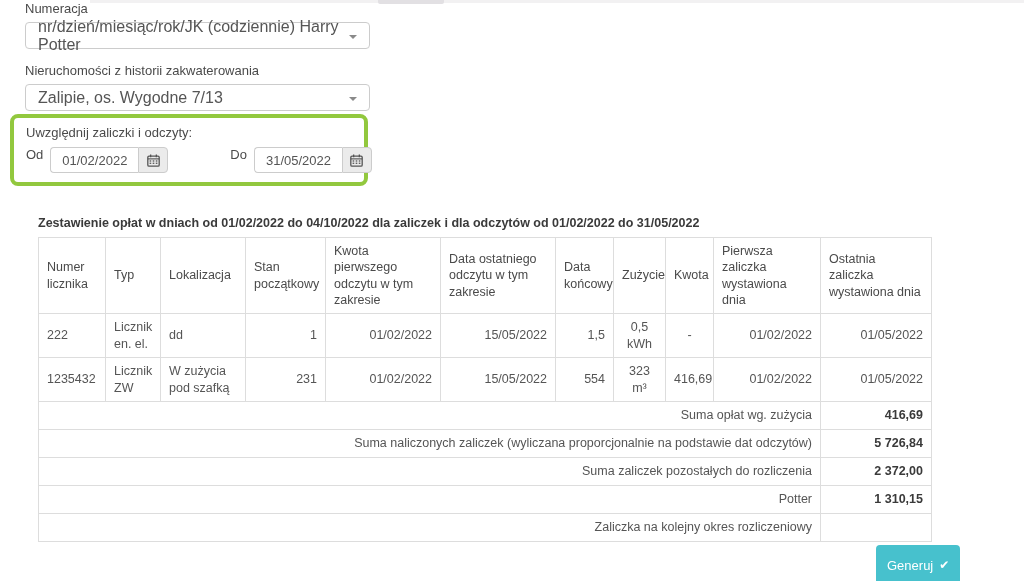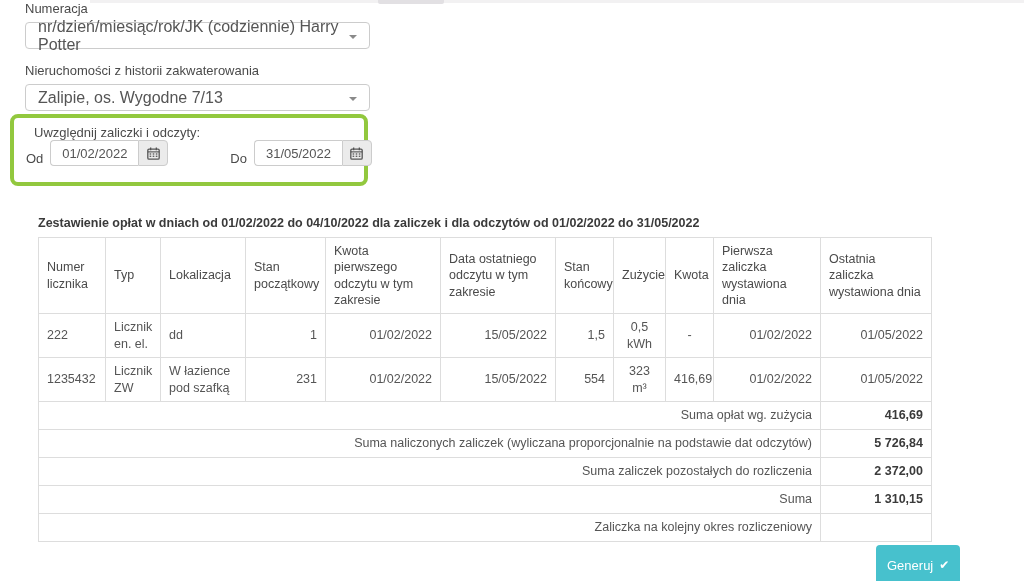--- a/index.html
+++ b/index.html
@@ -45,22 +45,22 @@
 
   
   .highlight-box {
     position: absolute;
     left: 10px; top: 114px;
     width: 358px; height: 72px;
     border: 4px solid #92c83e;
     border-radius: 8px;
     padding: 7px 12px;
   }
-  .highlight-title { font-size: 13px; color: #4a4a4a; margin-left: 8px; }
-  .date-row { display: flex; align-items: flex-end; }
+  .highlight-title { font-size: 13px; color: #4a4a4a; }
+  .date-row { display: flex; align-items: flex-start; margin-top: 7px; }
   .date-label { font-size: 13px; color: #4a4a4a; margin-right: 7px; }
   .input-group { display: flex; height: 26px; }
   .date-input {
     width: 88px; height: 26px;
     border: 1px solid #cccccc;
     border-right: none;
     border-radius: 4px 0 0 4px;
     font-size: 13px;
     color: #555555;
     text-align: center;
@@ -207,21 +207,21 @@
           <col style="width:111px">
       </colgroup>
       <thead>
         <tr>
           <th>Numer licznika</th>
           <th>Typ</th>
           <th>Lokalizacja</th>
           <th class="al-c">Stan początkowy</th>
           <th>Kwota pierwszego odczytu w tym zakresie</th>
           <th>Data ostatniego odczytu w tym zakresie</th>
-          <th class="al-c">Stan końcowy</th>
+          <th class="al-c">Data końcowy</th>
           <th class="al-c">Zużycie</th>
           <th class="al-c">Kwota</th>
           <th>Pierwsza zaliczka wystawiona dnia</th>
           <th>Ostatnia zaliczka wystawiona dnia</th>
         </tr>
       </thead>
       <tbody>
         <tr class="data-row">
           <td>222</td>
           <td>Licznik en. el.</td>
@@ -231,21 +231,21 @@
           <td>15/05/2022</td>
           <td>1,5</td>
           <td>0,5 kWh</td>
           <td>-</td>
           <td>01/02/2022</td>
           <td>01/05/2022</td>
         </tr>
         <tr class="data-row">
           <td>1235432</td>
           <td>Licznik ZW</td>
-          <td>W łazience pod szafką</td>
+          <td>W zużycia pod szafką</td>
           <td>231</td>
           <td>01/02/2022</td>
           <td>15/05/2022</td>
           <td>554</td>
           <td>323 m³</td>
           <td>416,69</td>
           <td>01/02/2022</td>
           <td>01/05/2022</td>
         </tr>
         <tr class="summary-row">
@@ -254,21 +254,21 @@
         </tr>
         <tr class="summary-row">
           <td class="summary-label" colspan="10">Suma naliczonych zaliczek (wyliczana proporcjonalnie na podstawie dat odczytów)</td>
           <td class="summary-value">5 726,84</td>
         </tr>
         <tr class="summary-row">
           <td class="summary-label" colspan="10">Suma zaliczek pozostałych do rozliczenia</td>
           <td class="summary-value">2 372,00</td>
         </tr>
         <tr class="summary-row">
-          <td class="summary-label" colspan="10">Suma</td>
+          <td class="summary-label" colspan="10">Potter</td>
           <td class="summary-value">1 310,15</td>
         </tr>
         <tr class="summary-row">
           <td class="summary-label" colspan="10">Zaliczka na kolejny okres rozliczeniowy</td>
           <td class="summary-value"></td>
         </tr>
       </tbody>
     </table>
   </div>
 

